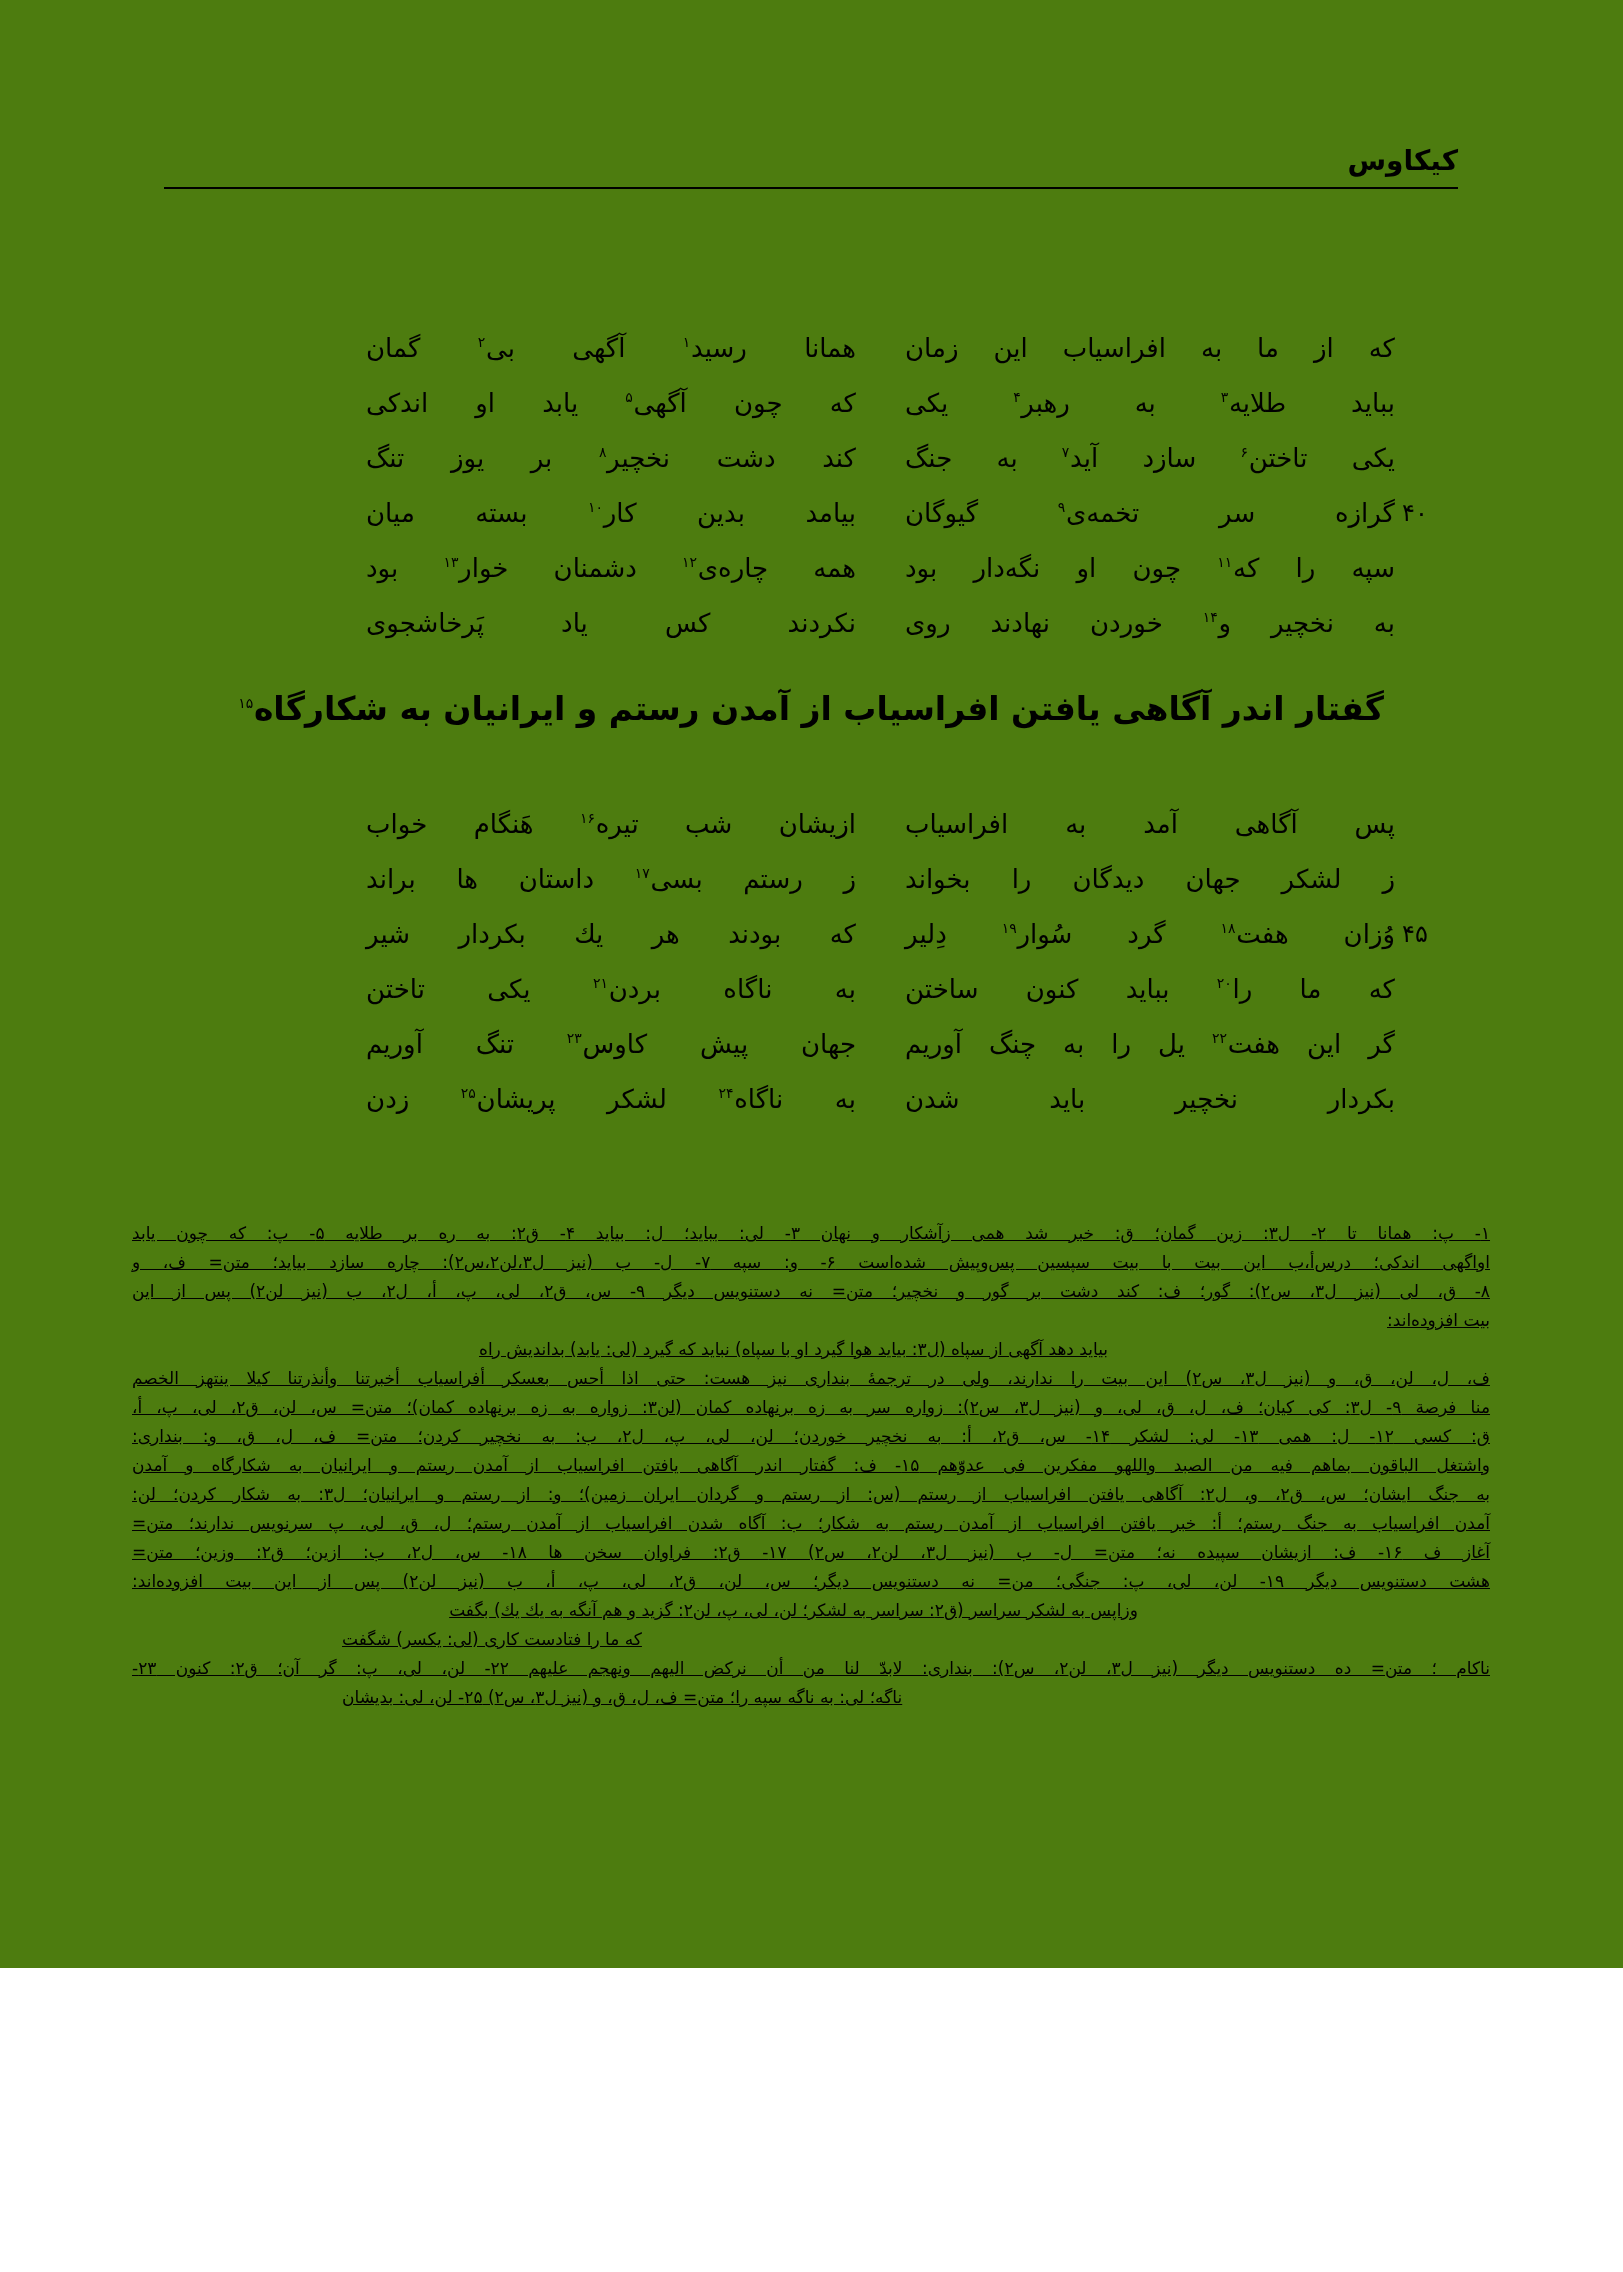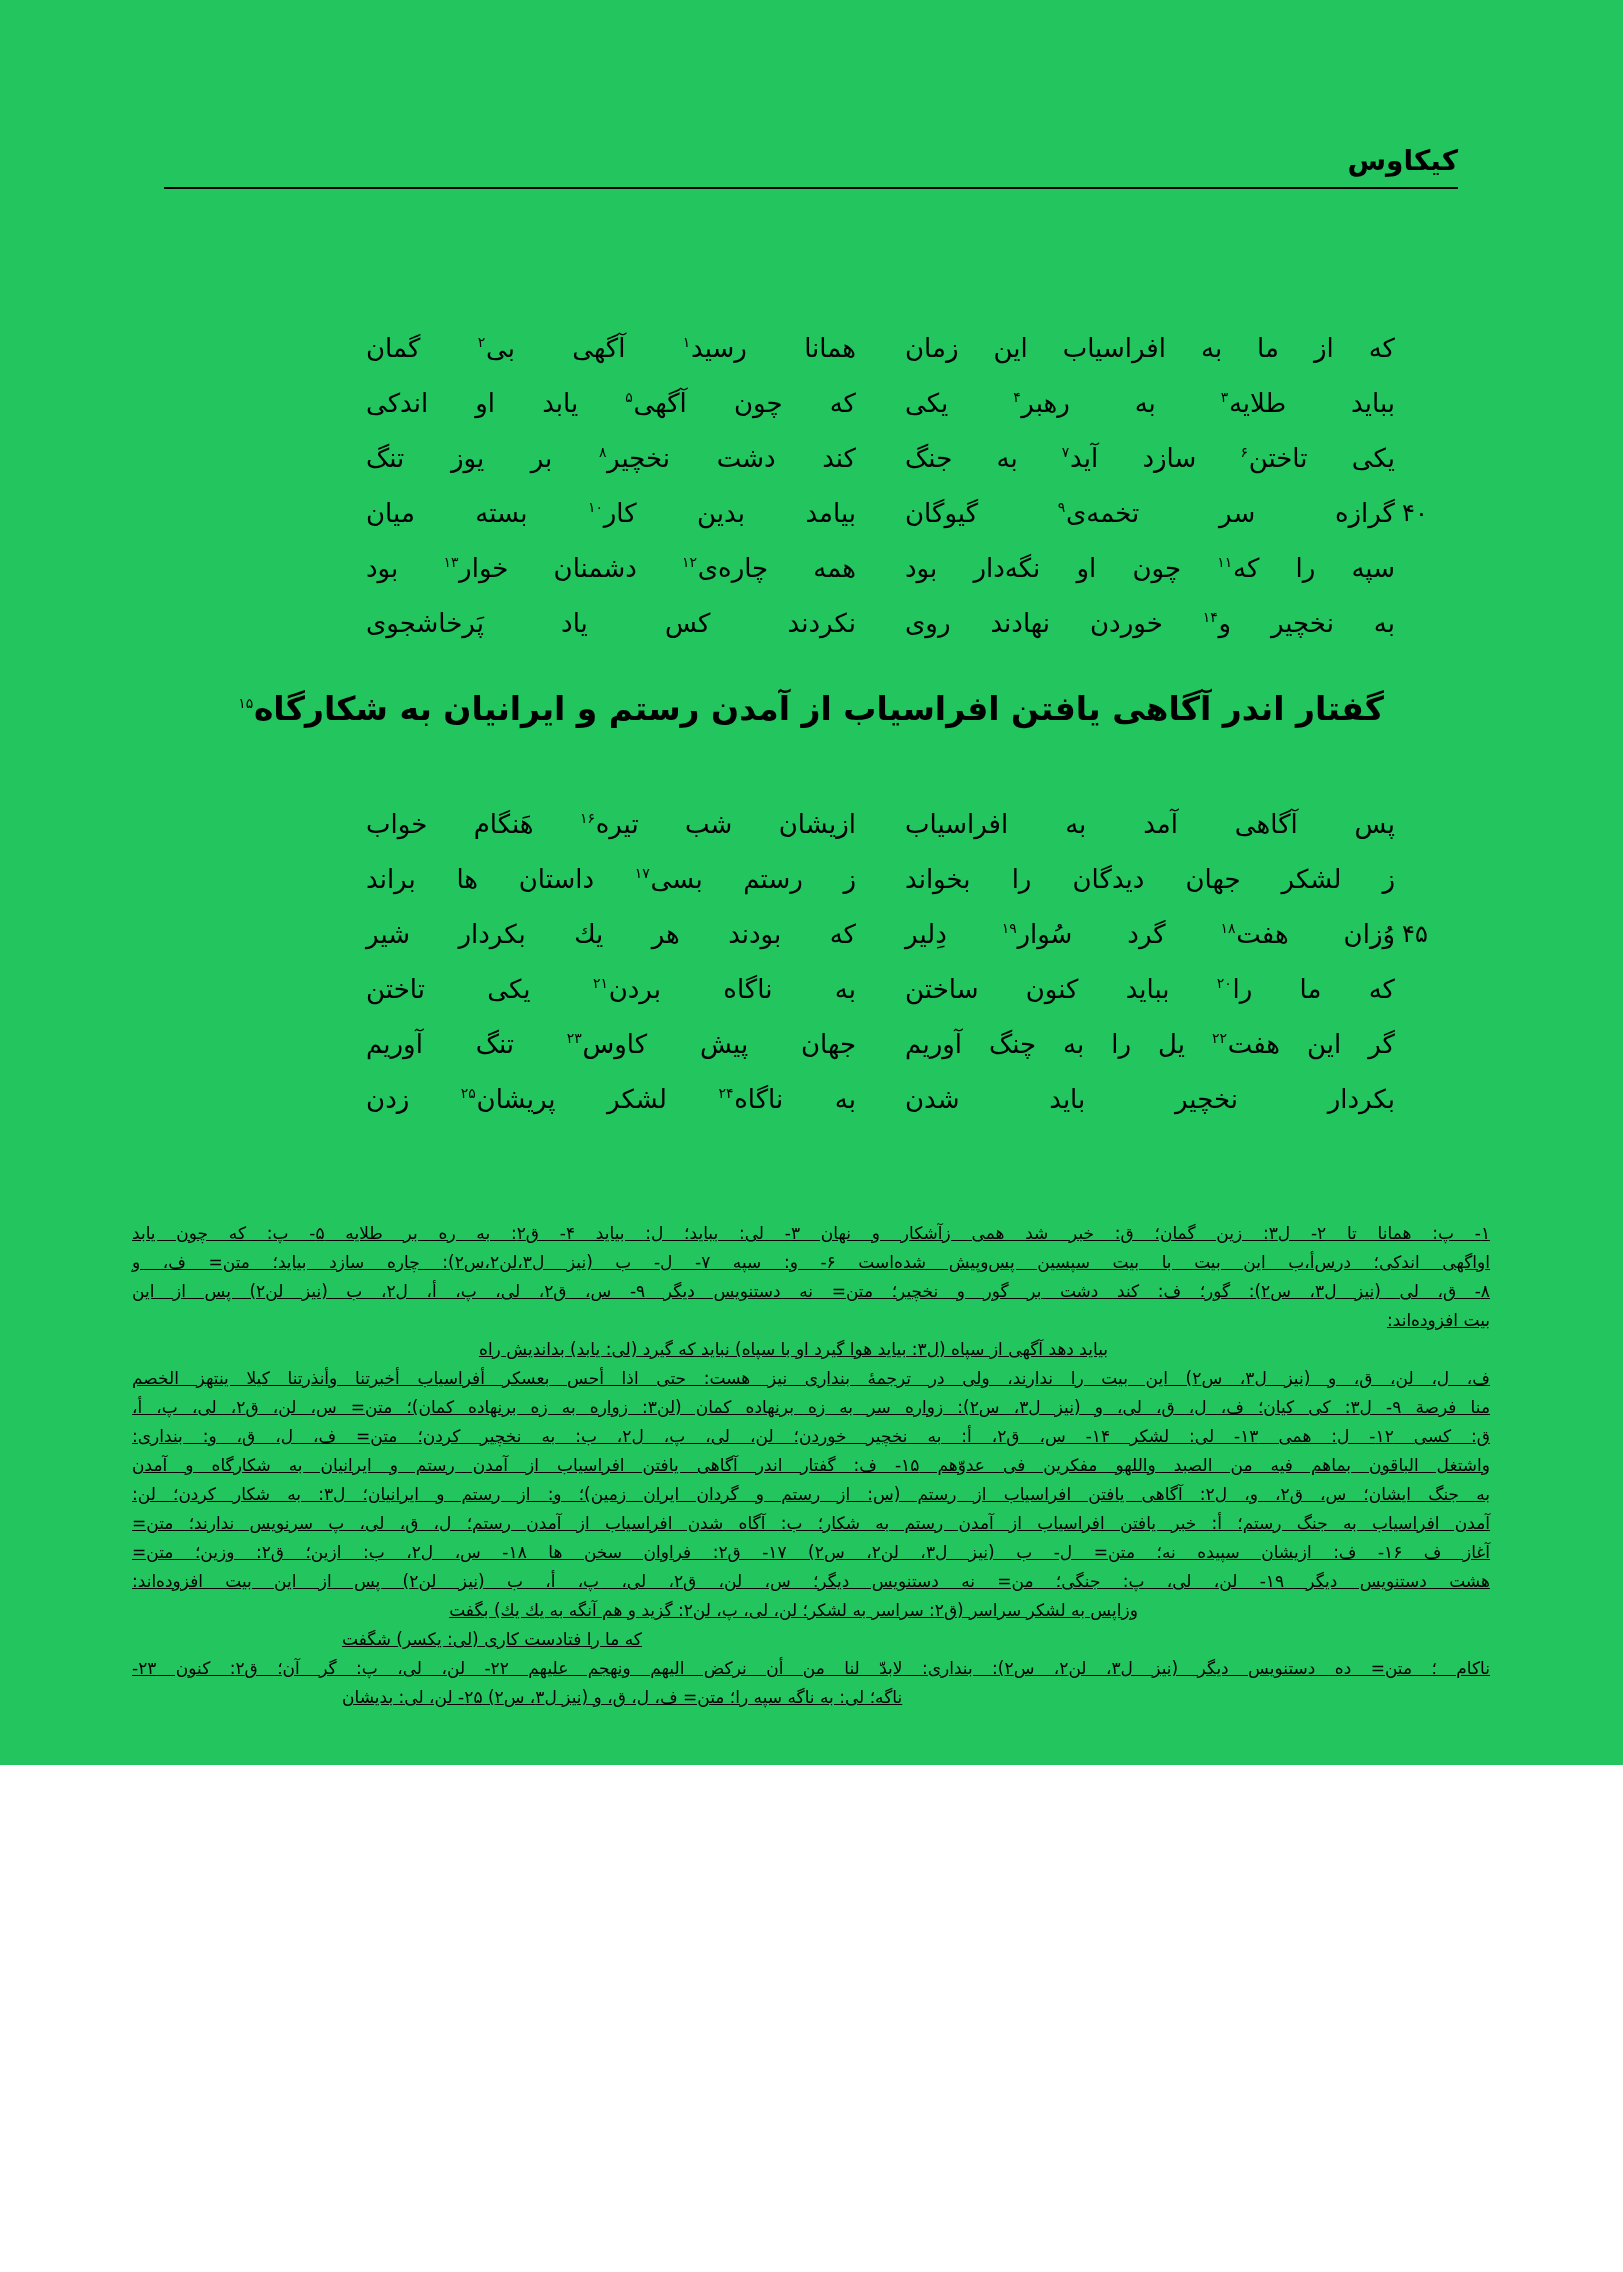--- a/index.html
+++ b/index.html
@@ -8,22 +8,22 @@
     padding: 0;
     background: #ffffff;
   }
   body {
     font-family: "DejaVu Sans", "Liberation Sans", sans-serif;
     color: #000000;
   }
   .page {
     position: relative;
     width: 1624px;
-    height: 1765px;
-    background: #22c55e;
+    height: 1968px;
+    background: #4d7c0f;
     overflow: hidden;
     box-sizing: border-box;
   }
 
   
   .runhead-wrap {
     position: absolute;
     top: 146px;
     right: 165px;
     left: 165px;

